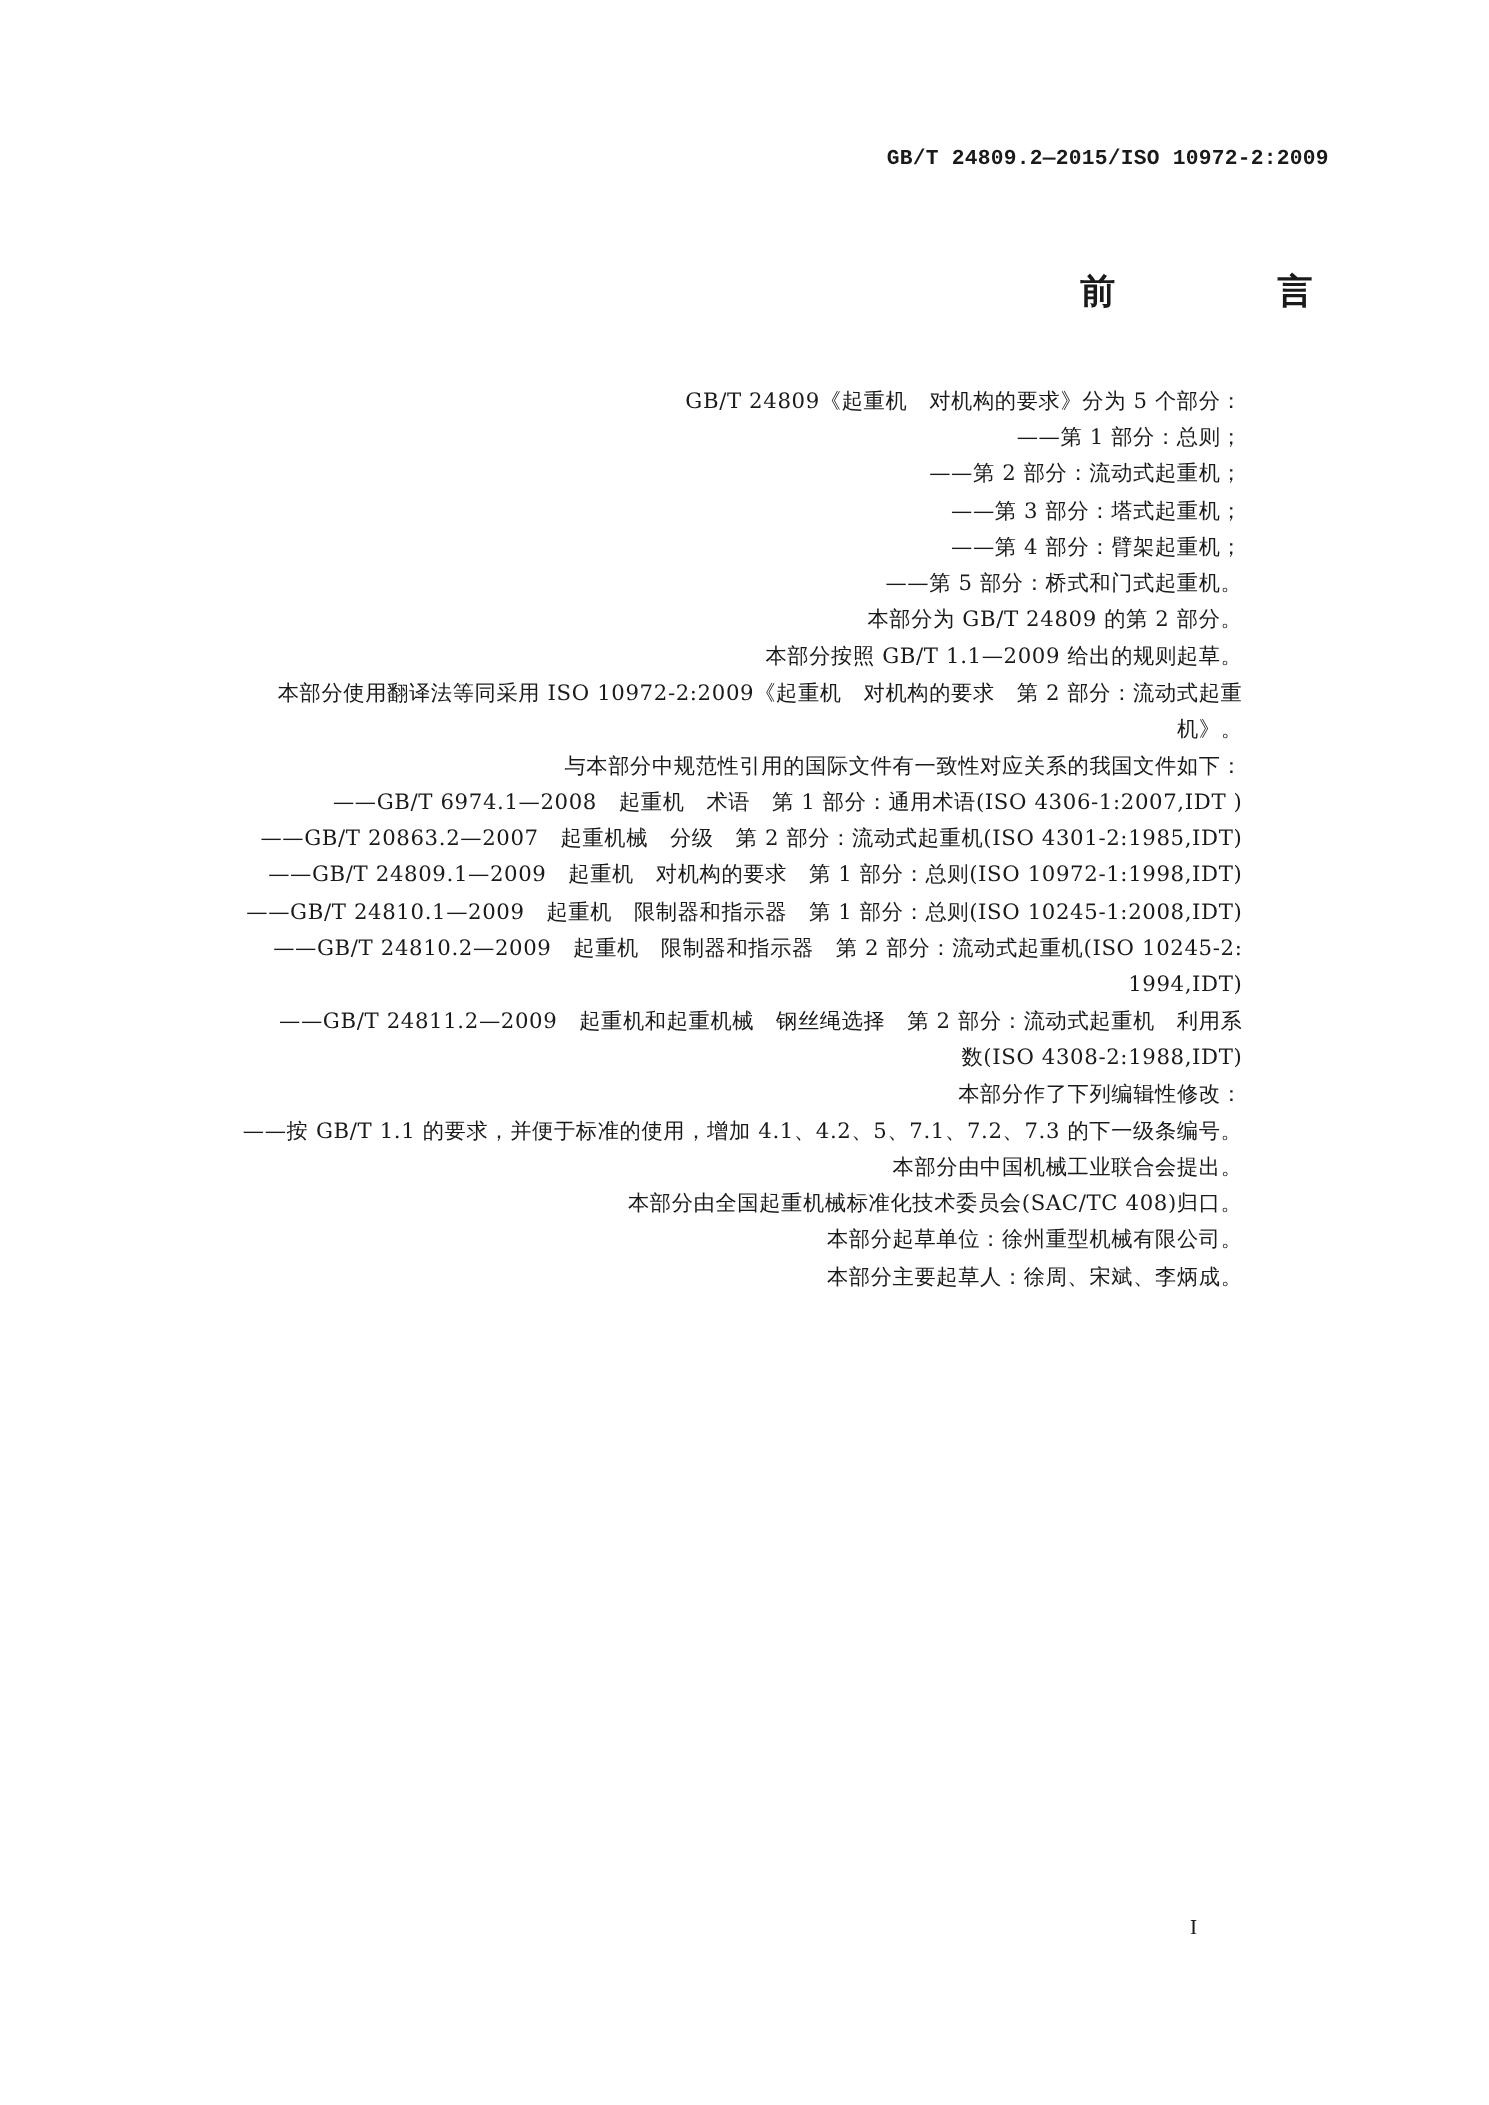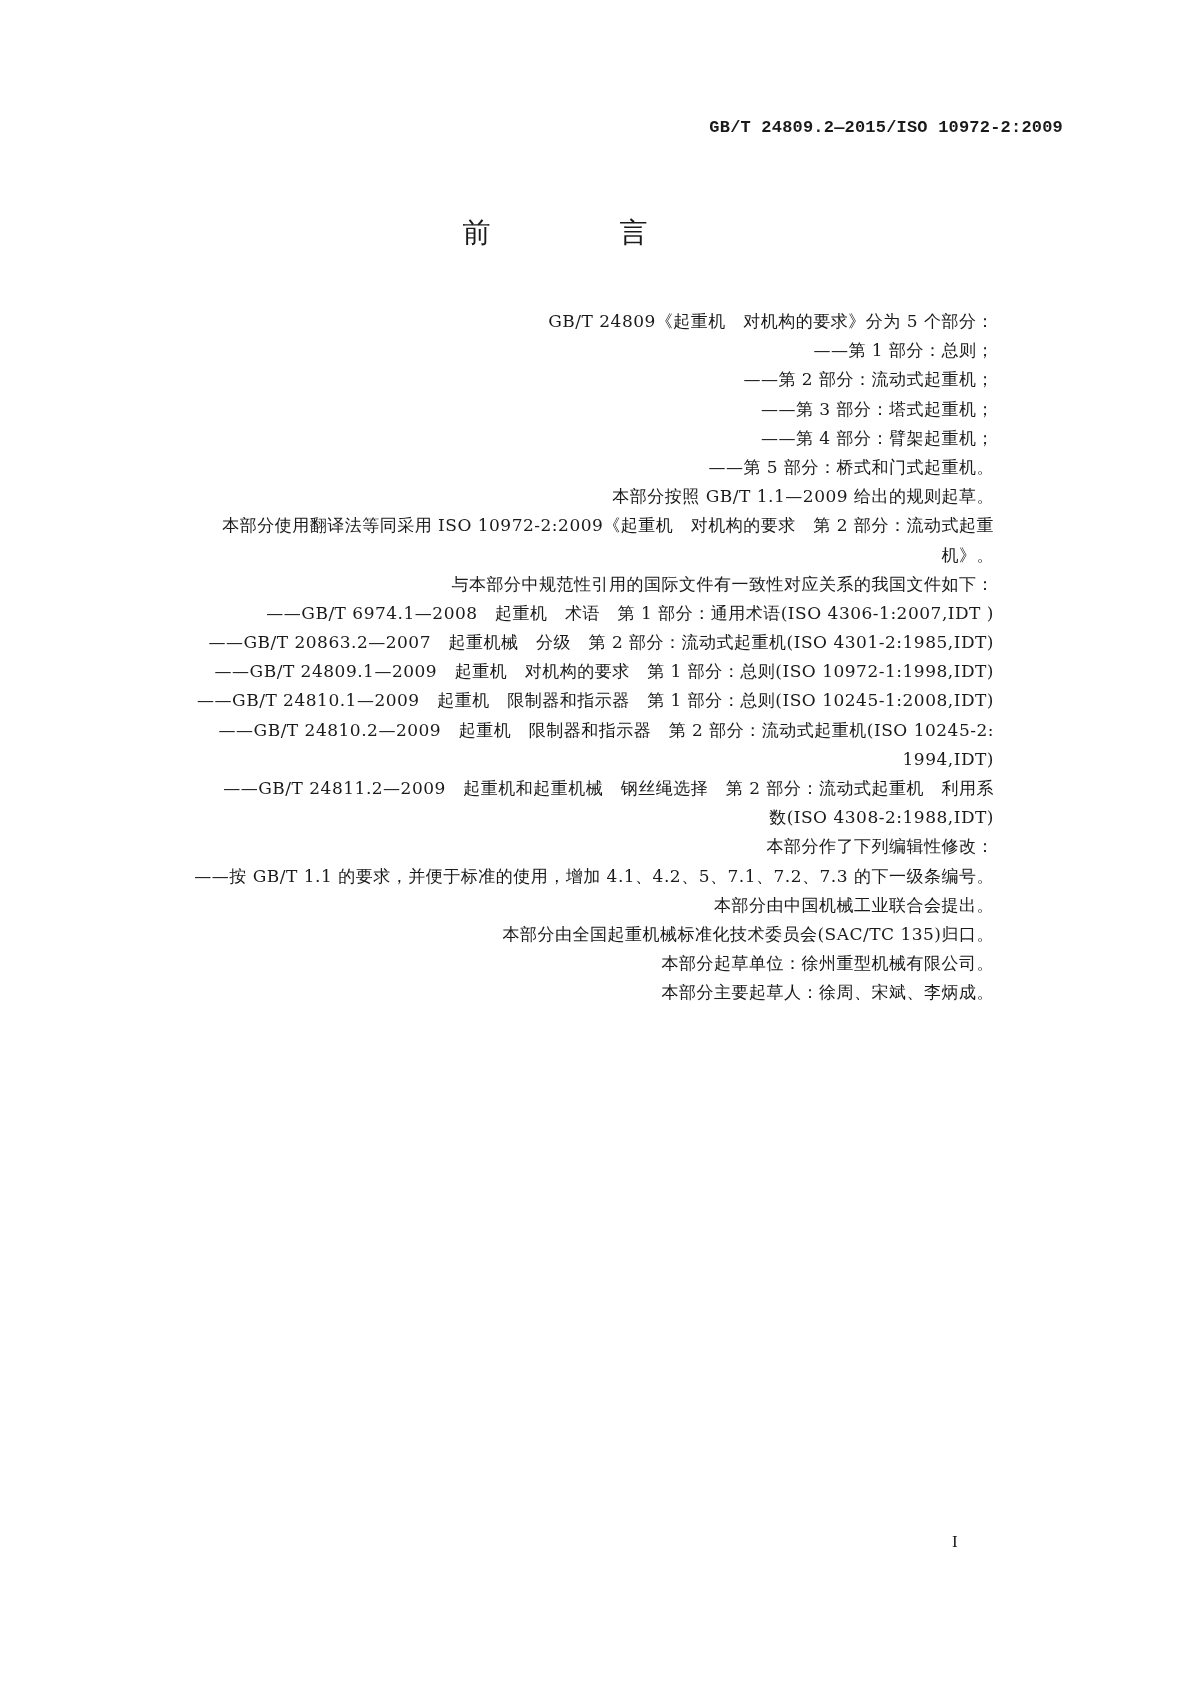--- a/index.html
+++ b/index.html
@@ -22,23 +22,23 @@
       font-size: 17px;
       font-weight: bold;
       letter-spacing: 0.2px;
       font-family: Liberation Mono, monospace;
     }
     .title {
       position: absolute;
       top: 214px;
       left: 0;
       width: 1110px;
-      text-align: center;
+      text-align: right;
       font-size: 28px;
-      font-weight: normal;
+      font-weight: bold;
       letter-spacing: 60px;
       font-family: "DejaVu Sans", "Liberation Sans", sans-serif;
       text-indent: 60px;
     }
     .body {
       position: absolute;
       top: 307px;
       left: 124px;
       width: 870px;
       text-align: right;
@@ -68,33 +68,34 @@
 
 <div class="title">前 言</div>
 
 <div class="body">
   <div class="line indent1">GB/T 24809《起重机　对机构的要求》分为 5 个部分：</div>
   <div class="line indent1">——第 1 部分：总则；</div>
   <div class="line indent1">——第 2 部分：流动式起重机；</div>
   <div class="line indent1">——第 3 部分：塔式起重机；</div>
   <div class="line indent1">——第 4 部分：臂架起重机；</div>
   <div class="line indent1">——第 5 部分：桥式和门式起重机。</div>
+  <div class="line indent1">本部分为 GB/T 24809 的第 2 部分。</div>
   <div class="line indent1">本部分按照 GB/T 1.1—2009 给出的规则起草。</div>
   <div class="line indent1">本部分使用翻译法等同采用 ISO 10972-2:2009《起重机　对机构的要求　第 2 部分：流动式起重</div>
   <div class="line flush">机》。</div>
   <div class="line indent1">与本部分中规范性引用的国际文件有一致性对应关系的我国文件如下：</div>
   <div class="line indent1">——GB/T 6974.1—2008　起重机　术语　第 1 部分：通用术语(ISO 4306-1:2007,IDT )</div>
   <div class="line indent1">——GB/T 20863.2—2007　起重机械　分级　第 2 部分：流动式起重机(ISO 4301-2:1985,IDT)</div>
   <div class="line indent1">——GB/T 24809.1—2009　起重机　对机构的要求　第 1 部分：总则(ISO 10972-1:1998,IDT)</div>
   <div class="line indent1">——GB/T 24810.1—2009　起重机　限制器和指示器　第 1 部分：总则(ISO 10245-1:2008,IDT)</div>
   <div class="line indent1">——GB/T 24810.2—2009　起重机　限制器和指示器　第 2 部分：流动式起重机(ISO 10245-2:</div>
   <div class="line indent2">1994,IDT)</div>
   <div class="line indent1">——GB/T 24811.2—2009　起重机和起重机械　钢丝绳选择　第 2 部分：流动式起重机　利用系</div>
   <div class="line indent2">数(ISO 4308-2:1988,IDT)</div>
   <div class="line indent1">本部分作了下列编辑性修改：</div>
   <div class="line indent1">——按 GB/T 1.1 的要求，并便于标准的使用，增加 4.1、4.2、5、7.1、7.2、7.3 的下一级条编号。</div>
   <div class="line indent1">本部分由中国机械工业联合会提出。</div>
-  <div class="line indent1">本部分由全国起重机械标准化技术委员会(SAC/TC 135)归口。</div>
+  <div class="line indent1">本部分由全国起重机械标准化技术委员会(SAC/TC 408)归口。</div>
   <div class="line indent1">本部分起草单位：徐州重型机械有限公司。</div>
   <div class="line indent1">本部分主要起草人：徐周、宋斌、李炳成。</div>
 </div>
 
 <div class="page-number">I</div>
 
 </body></html>

